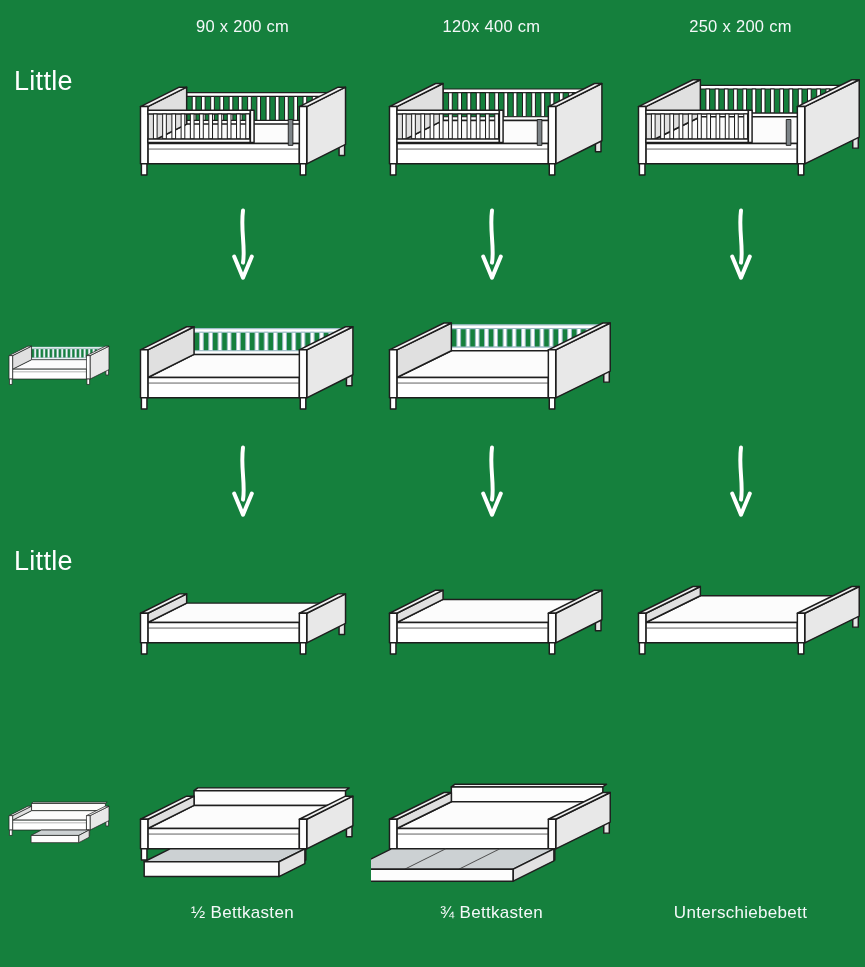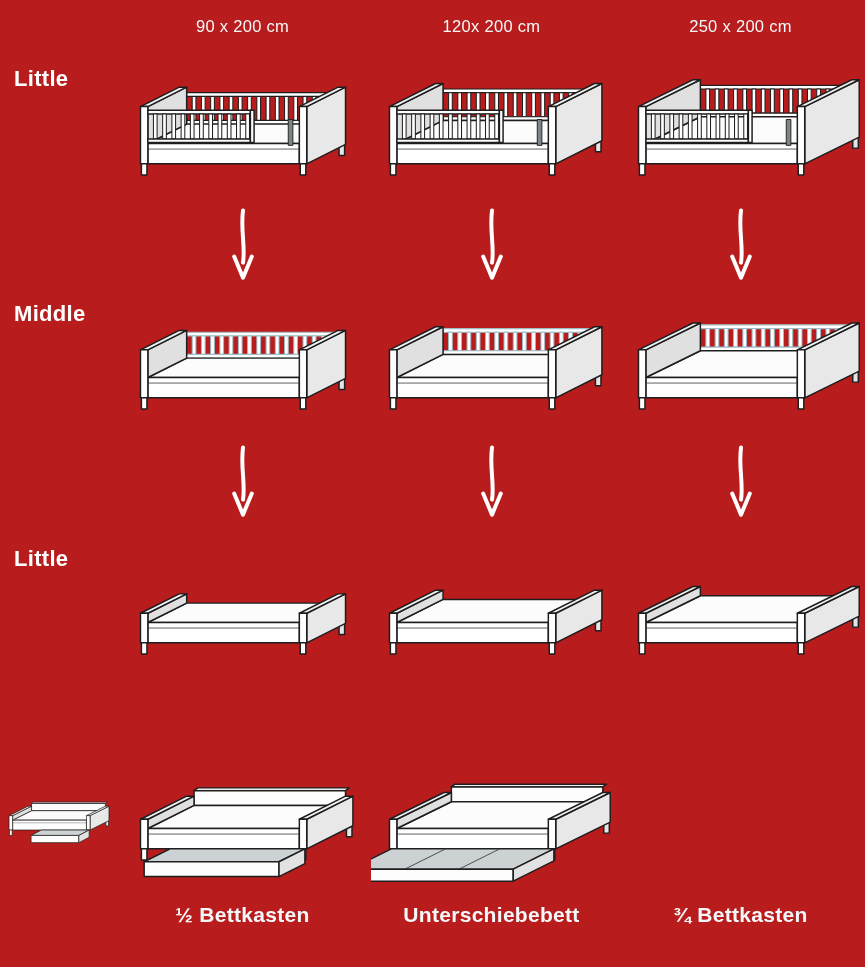--- a/index.html
+++ b/index.html
@@ -4,45 +4,45 @@
 <style>
   *{box-sizing:border-box}
   body{margin:0;background:#44707d}
   .page{
     width:865px;height:967px;background:#4e7b88;
     font-family:"Liberation Sans","DejaVu Sans",sans-serif;
     display:flex;flex-direction:column;overflow:hidden;margin:0 auto;
   }
   .grid-row{display:grid;grid-template-columns:118px 1fr 1fr 1fr;align-items:center;justify-items:center;flex:0 0 auto}
   .col-header{color:#f4f8f9;font-size:16.5px;font-weight:500;letter-spacing:.3px}
-  .row-head{justify-self:start;align-self:start;padding:14px 0 0 14px;color:#ffffff;font-size:22px;font-weight:700;letter-spacing:.3px}
-  .caption{color:#f4f8f9;font-size:21px;font-weight:700;align-self:start;padding-top:16px;letter-spacing:.3px}
+  .row-head{justify-self:start;align-self:start;padding:14px 0 0 14px;color:#ffffff;font-size:27px;font-weight:400;letter-spacing:.3px}
+  .caption{color:#f4f8f9;font-size:17px;font-weight:400;align-self:start;padding-top:16px;letter-spacing:.3px}
   .cell{width:100%;display:flex;justify-content:center;align-items:center}
   .bed-svg{width:242px;height:auto;display:block}
   .arrow-svg{width:30px;height:76px;color:#fff;display:block}
   .spacer{width:100%;height:100%}
 </style>
 </head>
 <body>
 
 <svg width="0" height="0" style="position:absolute" aria-hidden="true">
   <defs>
     <g id="arrow-def">
       <path d="M17 3 C14 26 20 44 17 62" fill="none" stroke="currentColor" stroke-width="4.5" stroke-linecap="round"></path>
       <path d="M7 55 L17 79 L27 55" fill="none" stroke="currentColor" stroke-width="4.5" stroke-linecap="round" stroke-linejoin="round"></path>
     </g>
   </defs>
 </svg>
 
-<div class="page" style="background: #b91c1c;">
+<div class="page" style="background: #15803d;">
 
   <div class="grid-row" style="height:52px">
     <div class="spacer"></div>
     <div class="col-header">90 x 200 cm</div>
-    <div class="col-header">120x 200 cm</div>
+    <div class="col-header">120x 400 cm</div>
     <div class="col-header">250 x 200 cm</div>
   </div>
 
   <div class="grid-row" style="height:150px">
     <div class="row-head">Little</div>
     <div class="cell">
         <svg viewBox="0 0 262 160" class="bed-svg" role="img">
           <polygon points="235,99 241,99 241,111 235,111" fill="#e6e6e6" stroke="#1e1e1e" stroke-width="1.6" stroke-linejoin="round"></polygon>
           <polygon points="70,43 234,43 234,47 70,47" fill="#ffffff" stroke="#1e1e1e" stroke-width="1.3" stroke-linejoin="round"></polygon>
           <polygon points="76,47 80,47 80,73 76,73" fill="#ffffff" stroke="#1e1e1e" stroke-width="1.1" stroke-linejoin="round"></polygon>
@@ -203,21 +203,20 @@
         </svg>
       </div>
     <div class="cell">
         <svg class="arrow-svg" viewBox="0 0 34 84" style="color: rgb(255, 255, 255);">
           <use href="#arrow-def"></use>
         </svg>
       </div>
   </div>
 
   <div class="grid-row" style="height:145px">
-    <div class="row-head">Middle</div>
     <div class="cell">
         <svg viewBox="0 0 262 160" class="bed-svg" role="img">
           <polygon points="235,99 241,99 241,111 235,111" fill="#e6e6e6" stroke="#1e1e1e" stroke-width="1.6" stroke-linejoin="round"></polygon>
           <polygon points="70,49 234,49 234,53 70,53" fill="#ffffff" stroke="#9dbcc6" stroke-width="1.3" stroke-linejoin="round"></polygon>
           <polygon points="76,53 80,53 80,73 76,73" fill="#ffffff" stroke="#9dbcc6" stroke-width="1.1" stroke-linejoin="round"></polygon>
           <polygon points="86,53 90,53 90,73 86,73" fill="#ffffff" stroke="#9dbcc6" stroke-width="1.1" stroke-linejoin="round"></polygon>
           <polygon points="96,53 100,53 100,73 96,73" fill="#ffffff" stroke="#9dbcc6" stroke-width="1.1" stroke-linejoin="round"></polygon>
           <polygon points="106,53 110,53 110,73 106,73" fill="#ffffff" stroke="#9dbcc6" stroke-width="1.1" stroke-linejoin="round"></polygon>
           <polygon points="116,53 120,53 120,73 116,73" fill="#ffffff" stroke="#9dbcc6" stroke-width="1.1" stroke-linejoin="round"></polygon>
           <polygon points="126,53 130,53 130,73 126,73" fill="#ffffff" stroke="#9dbcc6" stroke-width="1.1" stroke-linejoin="round"></polygon>
@@ -452,17 +451,17 @@
           <line x1="95.33333333333331" y1="142" x2="139.33333333333331" y2="120" stroke="#4a4a4a" stroke-width="1.1"></line>
           <polygon points="-22,142 154,142 154,155 -22,155" fill="#fdfdfd" stroke="#1e1e1e" stroke-width="1.6" stroke-linejoin="round"></polygon>
           <polygon points="154,142 198,120 198,133 154,155" fill="#e2e2e2" stroke="#1e1e1e" stroke-width="1.6" stroke-linejoin="round"></polygon>
         </svg>
       </div>
   </div>
 
   <div class="grid-row" style="height:80px">
     <div class="spacer"></div>
     <div class="caption">½ Bettkasten</div>
+    <div class="caption">¾ Bettkasten</div>
     <div class="caption">Unterschiebebett</div>
-    <div class="caption">¾ Bettkasten</div>
   </div>
 
 </div>
 
 </body></html>

